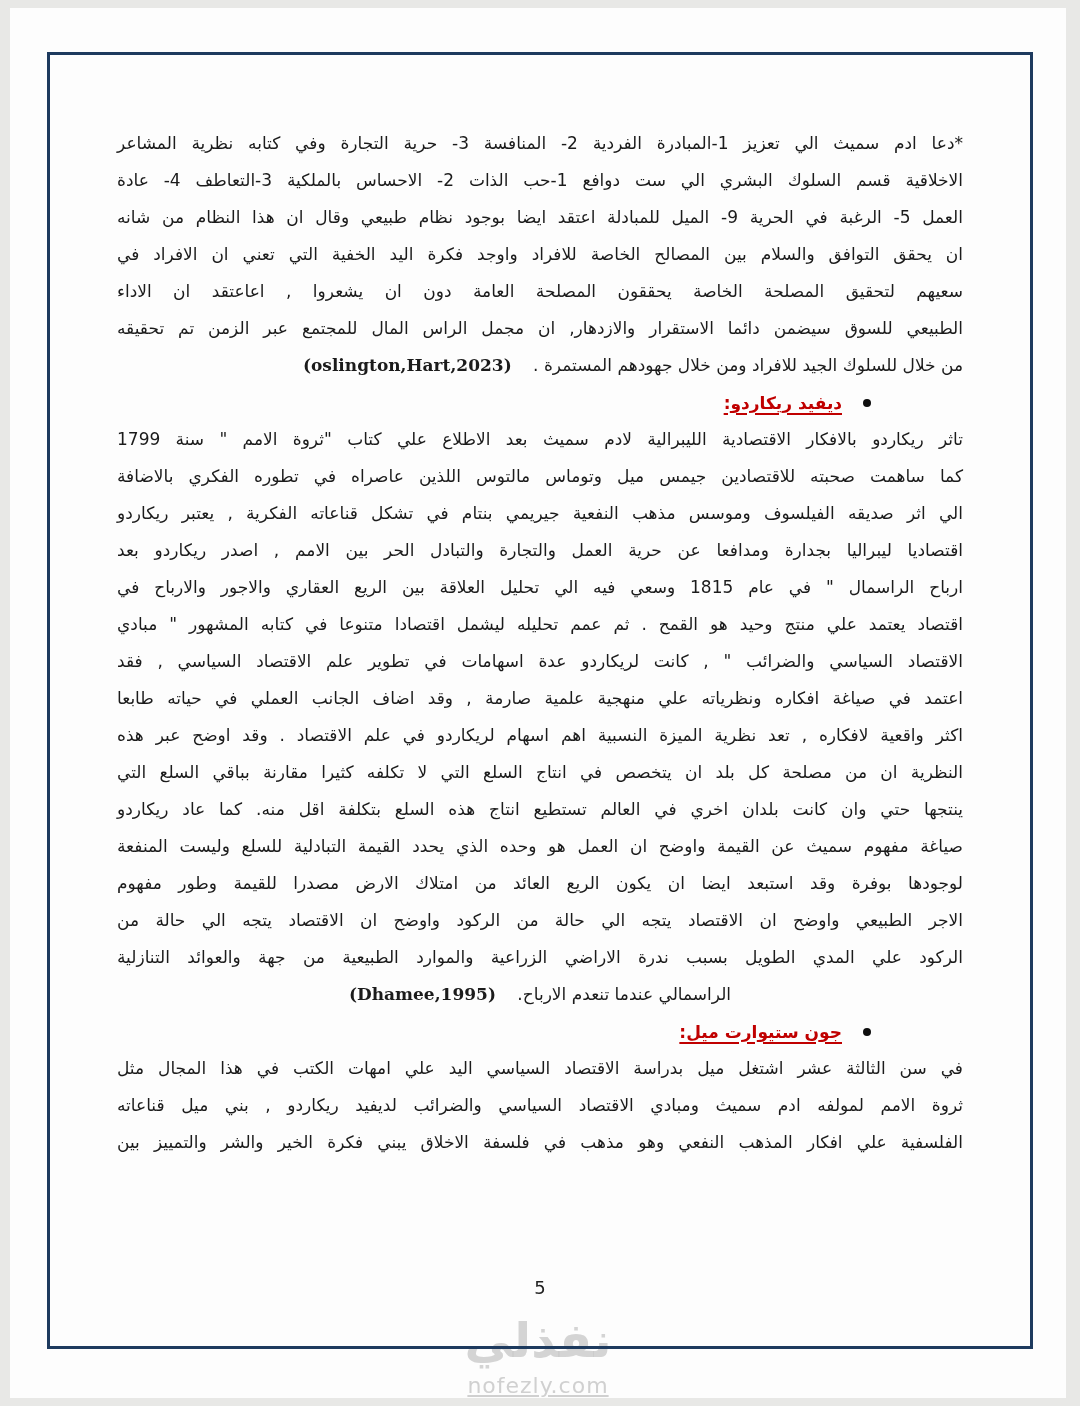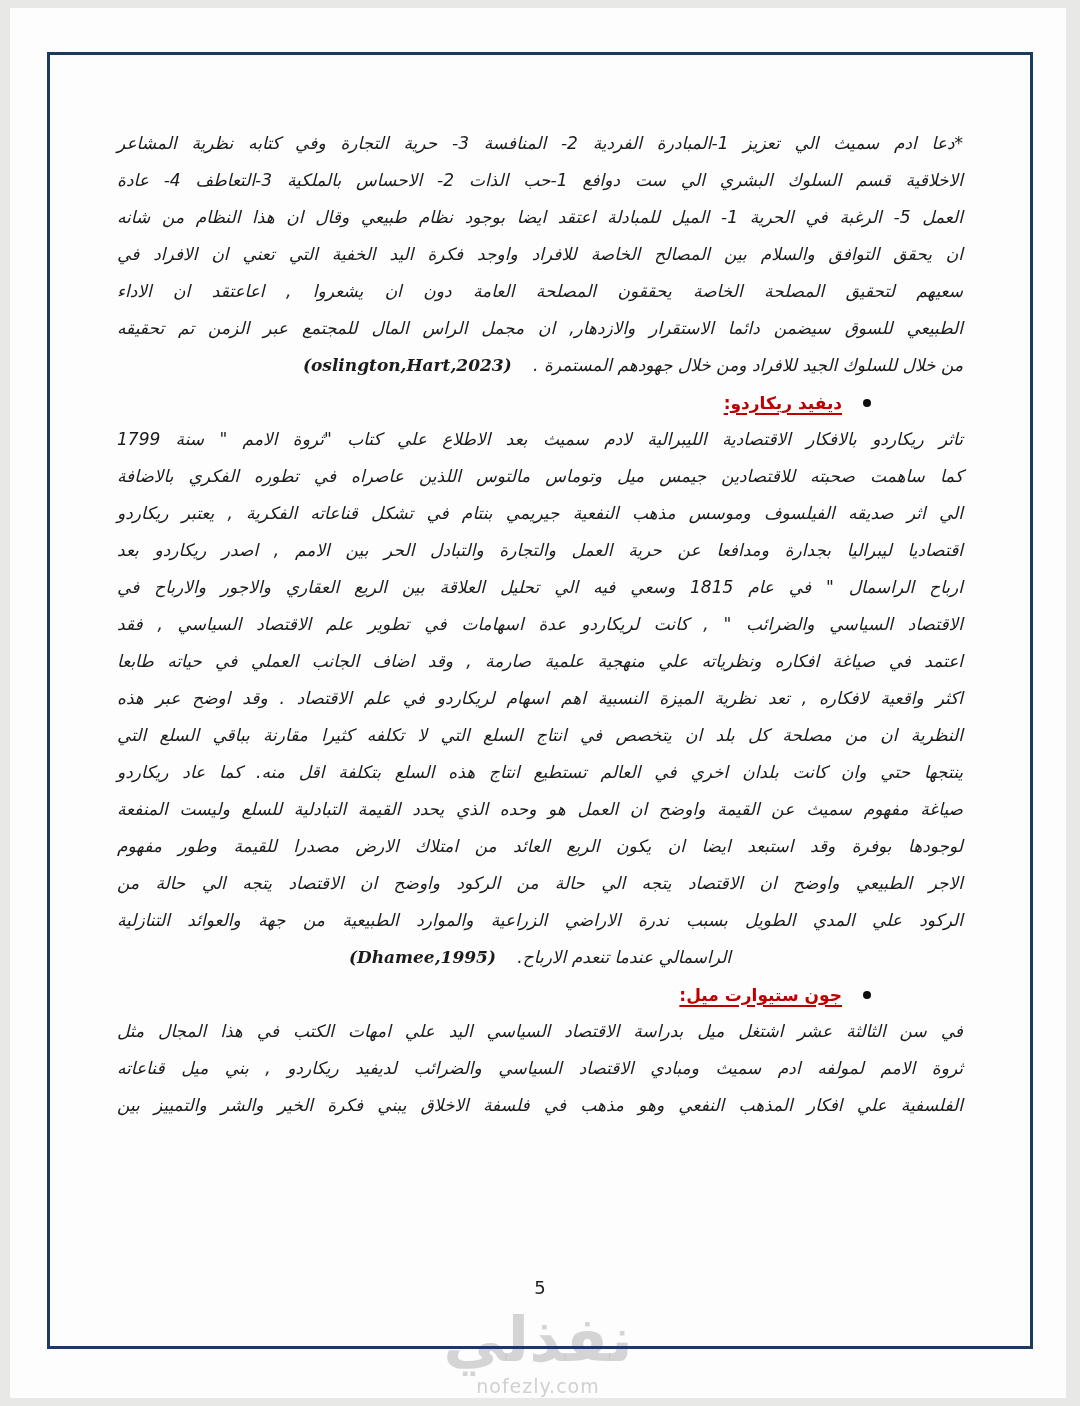--- a/index.html
+++ b/index.html
@@ -32,21 +32,20 @@
     color:#1b1b1b;
   }
   .line {
     font-size:17px;
     line-height:37px;
     height:37px;
     text-align:justify;
     text-align-last:justify;
     white-space:nowrap;
     overflow:visible;
-    font-style:italic;
   }
   .line { white-space:normal; }
   .closing-right {
     text-align:right;
     text-align-last:right;
     padding-left:10px;
   }
   .closing-center {
     text-align:center;
     text-align-last:center;
@@ -92,72 +91,74 @@
   }
   .watermark {
     position:absolute;
     left:0; right:0;
     bottom:-4px;
     text-align:center;
     z-index:1;
     pointer-events:none;
   }
   .wm-ar {
-    font-size:62px;
+    font-size:48px;
     font-weight:bold;
     color:rgba(198,198,198,0.75);
     line-height:60px;
     letter-spacing:4px;
   }
   .wm-en {
-    font-size:19px;
+    font-size:22px;
     color:rgba(196,196,196,0.8);
     line-height:32px;
     letter-spacing:1px;
     font-weight:500;
+    text-decoration:underline;
   }
 </style>
 </head>
 <body>
 
 <div class="canvas">
   <div class="page">
 
     <div class="watermark">
       <div class="wm-ar">نفذلي</div>
       <div class="wm-en">nofezly.com</div>
     </div>
 
     <div class="frame">
       <div class="content" dir="rtl">
 
         <div class="para">
           <div class="line">*دعا ادم سميث الي تعزيز 1-المبادرة الفردية 2- المنافسة 3- حرية التجارة وفي كتابه نظرية المشاعر</div>
           <div class="line">الاخلاقية قسم السلوك البشري الي ست دوافع 1-حب الذات 2- الاحساس بالملكية 3-التعاطف 4- عادة</div>
-          <div class="line">العمل 5- الرغبة في الحرية 1- الميل للمبادلة اعتقد ايضا بوجود نظام طبيعي وقال ان هذا النظام من شانه</div>
+          <div class="line">العمل 5- الرغبة في الحرية 9- الميل للمبادلة اعتقد ايضا بوجود نظام طبيعي وقال ان هذا النظام من شانه</div>
           <div class="line">ان يحقق التوافق والسلام بين المصالح الخاصة للافراد واوجد فكرة اليد الخفية التي تعني ان الافراد في</div>
           <div class="line">سعيهم لتحقيق المصلحة الخاصة يحققون المصلحة العامة دون ان يشعروا , اعاعتقد ان الاداء</div>
           <div class="line">الطبيعي للسوق سيضمن دائما الاستقرار والازدهار, ان مجمل الراس المال للمجتمع عبر الزمن تم تحقيقه</div>
           <div class="line closing-right">
             <span>من خلال للسلوك الجيد للافراد ومن خلال جهودهم المستمرة .</span>
             <span class="cite" dir="ltr">(oslington,Hart,2023)</span>
           </div>
         </div>
 
         <div class="section-row">
           <span class="bullet"></span>
           <span class="heading">ديفيد ريكاردو:</span>
         </div>
 
         <div class="para">
           <div class="line">تاثر ريكاردو بالافكار الاقتصادية الليبرالية لادم سميث بعد الاطلاع علي كتاب "ثروة الامم " سنة 1799</div>
           <div class="line">كما ساهمت صحبته للاقتصادين جيمس ميل وتوماس مالتوس اللذين عاصراه في تطوره الفكري بالاضافة</div>
           <div class="line">الي اثر صديقه الفيلسوف وموسس مذهب النفعية جيريمي بنتام في تشكل قناعاته الفكرية  , يعتبر ريكاردو</div>
           <div class="line">اقتصاديا ليبراليا بجدارة ومدافعا عن حرية العمل والتجارة والتبادل الحر بين الامم , اصدر ريكاردو بعد</div>
           <div class="line">ارباح الراسمال " في عام 1815 وسعي فيه الي تحليل العلاقة بين الريع العقاري والاجور والارباح في</div>
+          <div class="line">اقتصاد يعتمد علي منتج وحيد هو القمح . ثم عمم تحليله ليشمل اقتصادا متنوعا في كتابه المشهور " مبادي</div>
           <div class="line">الاقتصاد السياسي والضرائب " , كانت لريكاردو عدة اسهامات في تطوير علم الاقتصاد السياسي , فقد</div>
           <div class="line">اعتمد في صياغة افكاره ونظرياته علي منهجية علمية صارمة , وقد اضاف الجانب العملي في حياته طابعا</div>
           <div class="line">اكثر واقعية لافكاره , تعد نظرية الميزة النسبية اهم اسهام لريكاردو في علم الاقتصاد . وقد اوضح عبر هذه</div>
           <div class="line">النظرية ان من مصلحة كل بلد ان يتخصص في انتاج السلع التي لا تكلفه كثيرا مقارنة بباقي السلع التي</div>
           <div class="line">ينتجها حتي وان كانت بلدان اخري في العالم تستطيع انتاج هذه السلع بتكلفة اقل منه. كما عاد ريكاردو</div>
           <div class="line">صياغة مفهوم سميث عن القيمة واوضح ان العمل هو وحده الذي يحدد القيمة التبادلية للسلع وليست المنفعة</div>
           <div class="line">لوجودها بوفرة وقد استبعد ايضا ان يكون الريع العائد من امتلاك الارض مصدرا للقيمة وطور مفهوم</div>
           <div class="line">الاجر الطبيعي واوضح ان الاقتصاد يتجه الي حالة من الركود واوضح ان الاقتصاد يتجه الي حالة من</div>
           <div class="line">الركود علي المدي الطويل بسبب ندرة الاراضي الزراعية والموارد الطبيعية من جهة والعوائد التنازلية</div>
           <div class="line closing-center">

